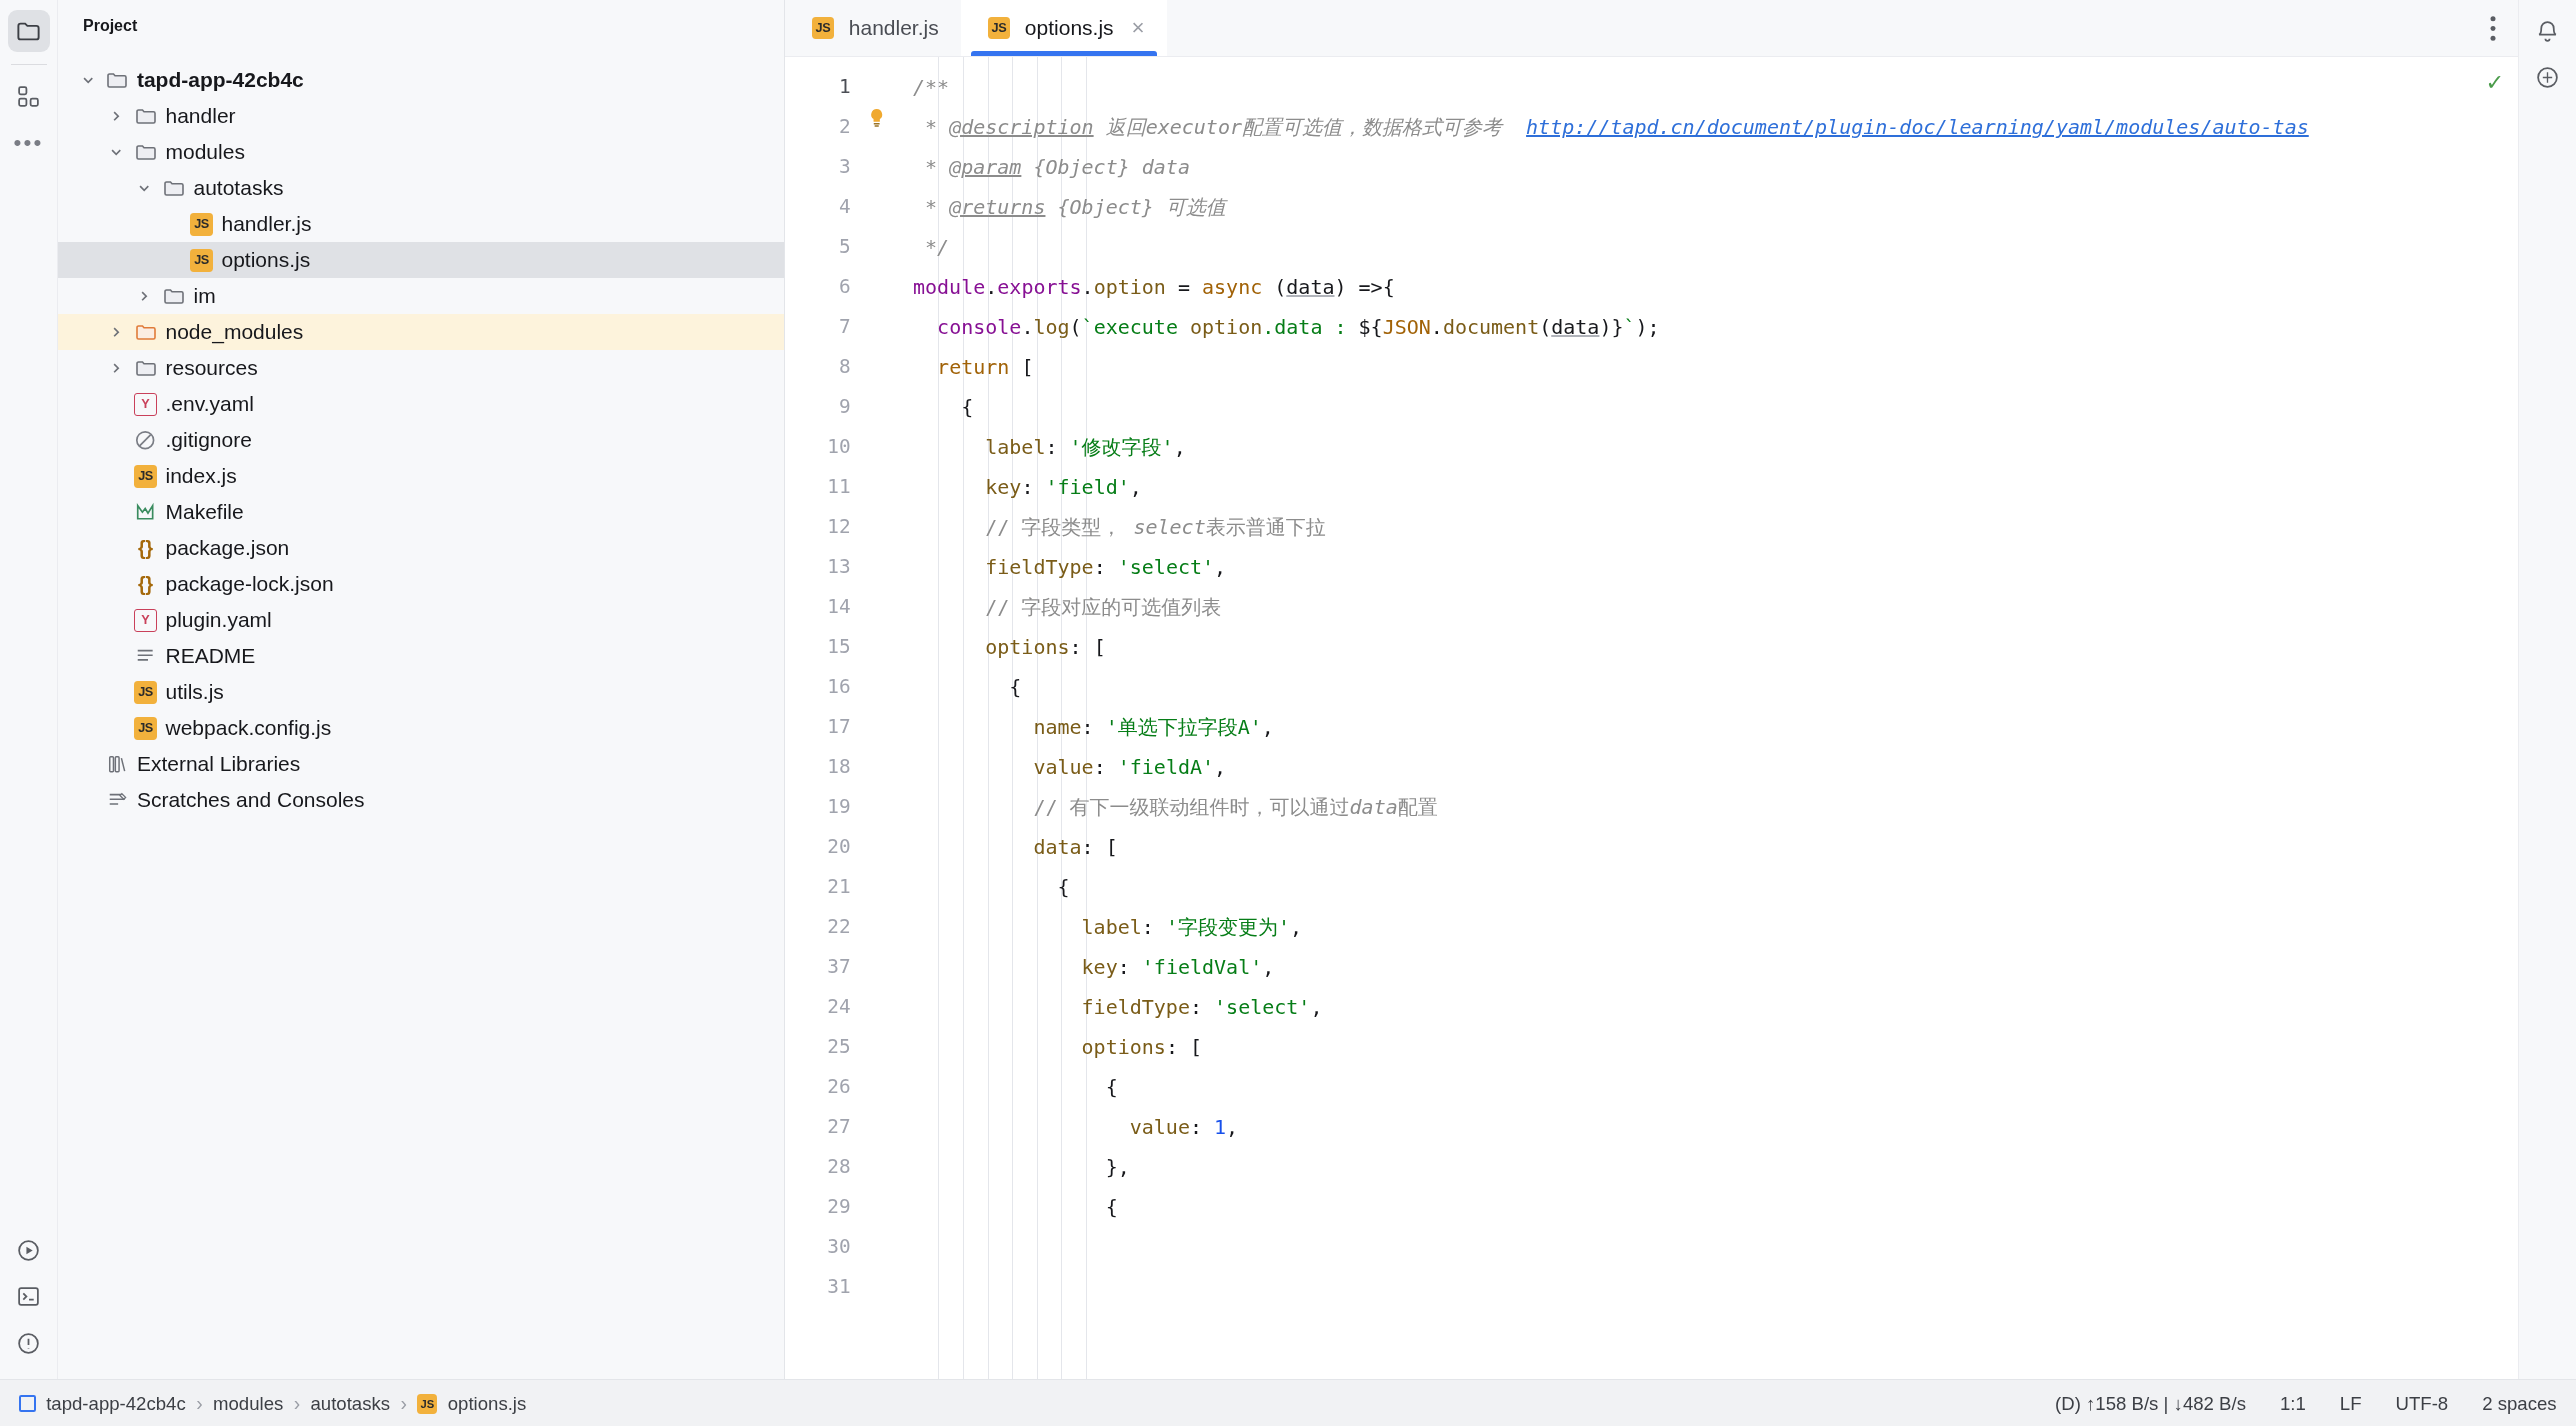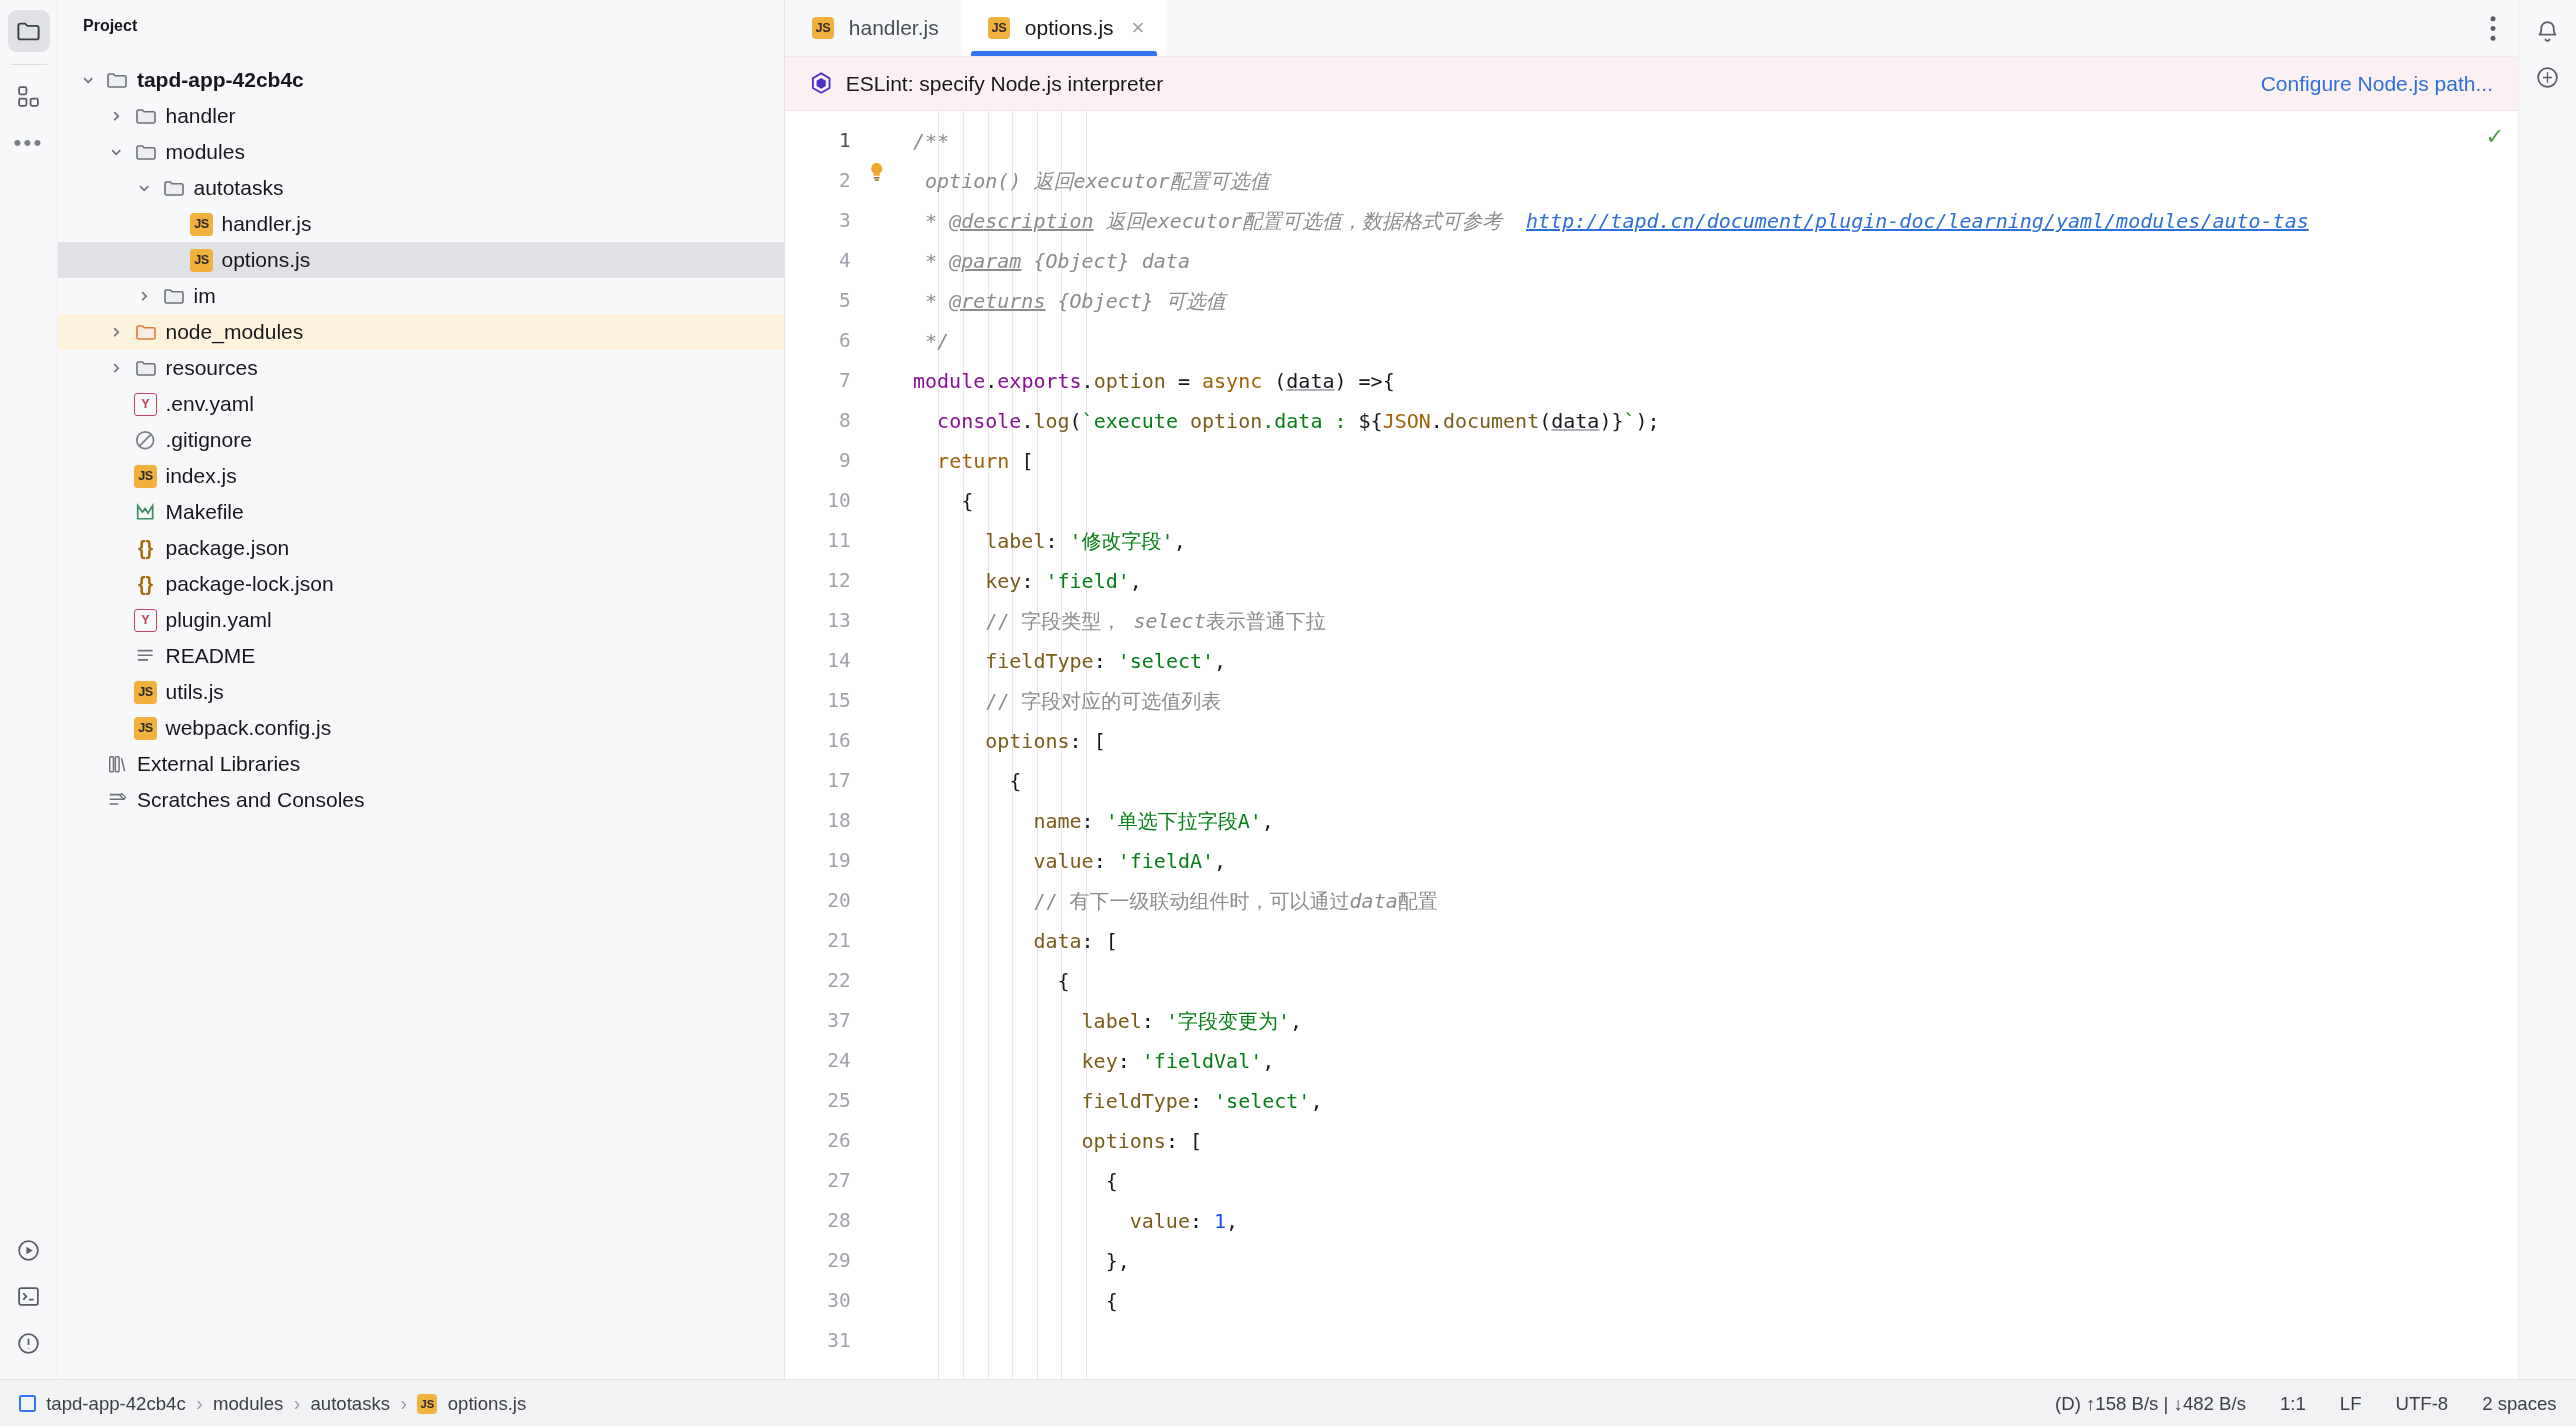--- a/index.html
+++ b/index.html
@@ -459,30 +459,20 @@
           <div class="tabbar-spacer"></div>
           <div class="tabbar-more">
             <svg width="6" height="25" viewBox="0 0 4 18" fill="#5A5D63">
               <circle cx="2" cy="2" r="1.8"></circle>
               <circle cx="2" cy="9" r="1.8"></circle>
               <circle cx="2" cy="16" r="1.8"></circle>
             </svg>
           </div>
         </div>
 
-      <div class="notif">
-        <span>
-          <svg width="22.4" height="24" viewBox="0 0 24 26" fill="none">
-            <path d="M12 1.5l9 5.2v10.6l-9 5.2-9-5.2V6.7z" stroke="#4B32C3" stroke-width="2"></path>
-            <path d="M12 6.5l5 2.9v5.8l-5 2.9-5-2.9V9.4z" fill="#4B32C3"></path>
-          </svg>
-        </span>
-        <span>ESLint: specify Node.js interpreter</span>
-        <span class="notif-link">Configure Node.js path...</span>
-      </div>
 
       <div class="code-area">
         <div class="gutter" id="gutter">
             <div class="ln cur">1</div>
             <div class="ln">2</div>
             <div class="ln">3</div>
             <div class="ln">4</div>
             <div class="ln">5</div>
             <div class="ln">6</div>
             <div class="ln">7</div>
@@ -551,21 +541,20 @@
           </div>
         <div class="code" id="code">
           <div class="guide" style="left:25px;"></div>
           <div class="guide" style="left:50px;"></div>
           <div class="guide" style="left:75px;"></div>
           <div class="guide" style="left:99px;"></div>
           <div class="guide" style="left:124px;"></div>
           <div class="guide" style="left:148px;"></div>
           <div class="guide" style="left:173px;"></div>
         <div class="ln cur"><span class="c-cmt">/**</span></div>
-            <div class="ln"><span class="c-cmt"> option() 返回executor配置可选值</span></div>
             <div class="ln"><span class="c-cmt"> * <span class="c-tag">@description</span> 返回executor配置可选值，数据格式可参考  <span class="c-url">http://tapd.cn/document/plugin-doc/learning/yaml/modules/auto-tas</span></span></div>
             <div class="ln"><span class="c-cmt"> * <span class="c-tag">@param</span> {Object} data</span></div>
             <div class="ln"><span class="c-cmt"> * <span class="c-tag">@returns</span> {Object} 可选值</span></div>
             <div class="ln"><span class="c-cmt"> */</span></div>
             <div class="ln"><span class="c-prop">module</span>.<span class="c-prop">exports</span>.<span class="c-fn">option</span> = <span class="c-kw">async</span> (<span class="c-under">data</span>) =&gt;{</div>
             <div class="ln">  <span class="c-prop">console</span>.<span class="c-fn">log</span>(<span class="c-str">`execute <span class="c-fn">option</span>.data : </span><span class="c-punc">${<span class="c-kw">JSON</span>.<span class="c-fn">document</span>(<span class="c-under">data</span>)}</span><span class="c-str">`</span>);</div>
             <div class="ln">  <span class="c-kw">return</span> [</div>
             <div class="ln">    {</div>
             <div class="ln">      <span class="c-fn">label</span>: <span class="c-str">'修改字段'</span>,</div>
             <div class="ln">      <span class="c-fn">key</span>: <span class="c-str">'field'</span>,</div>

